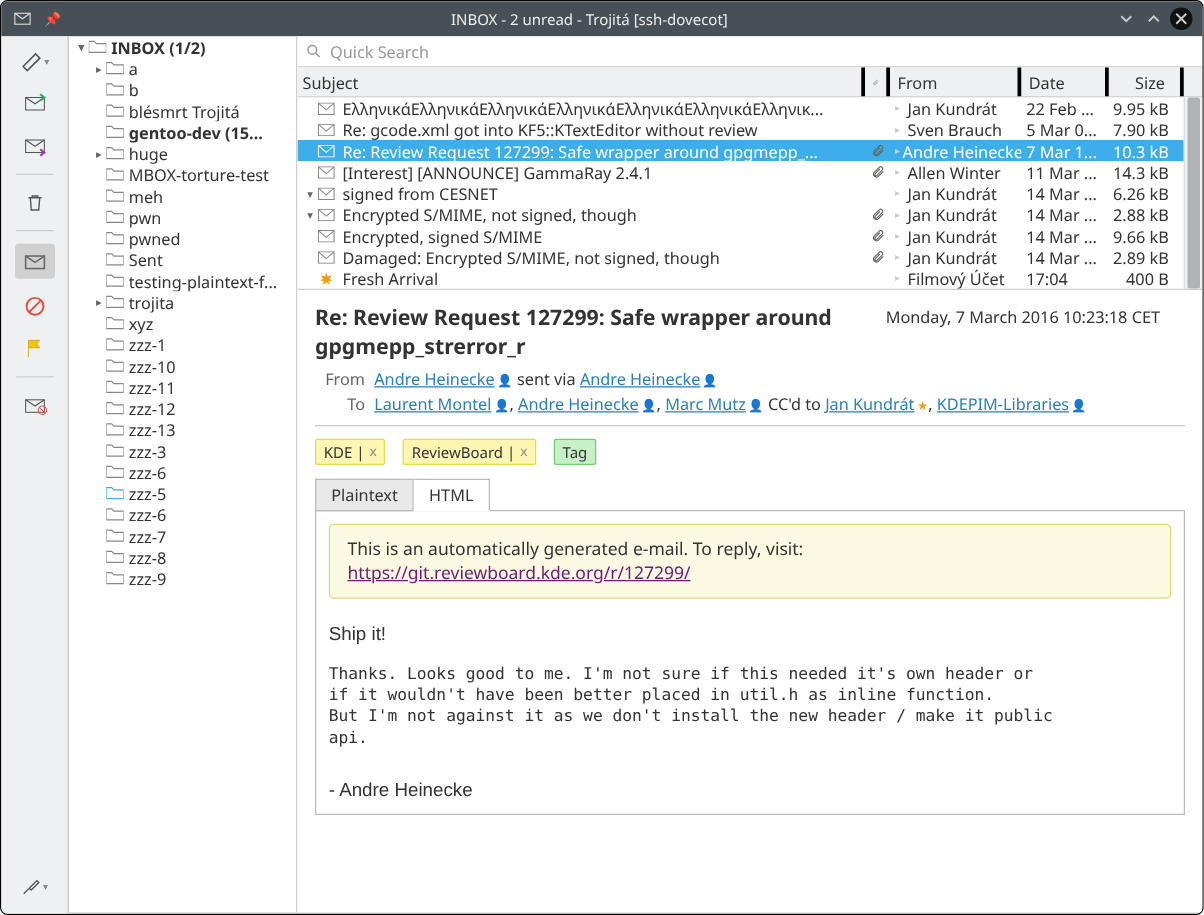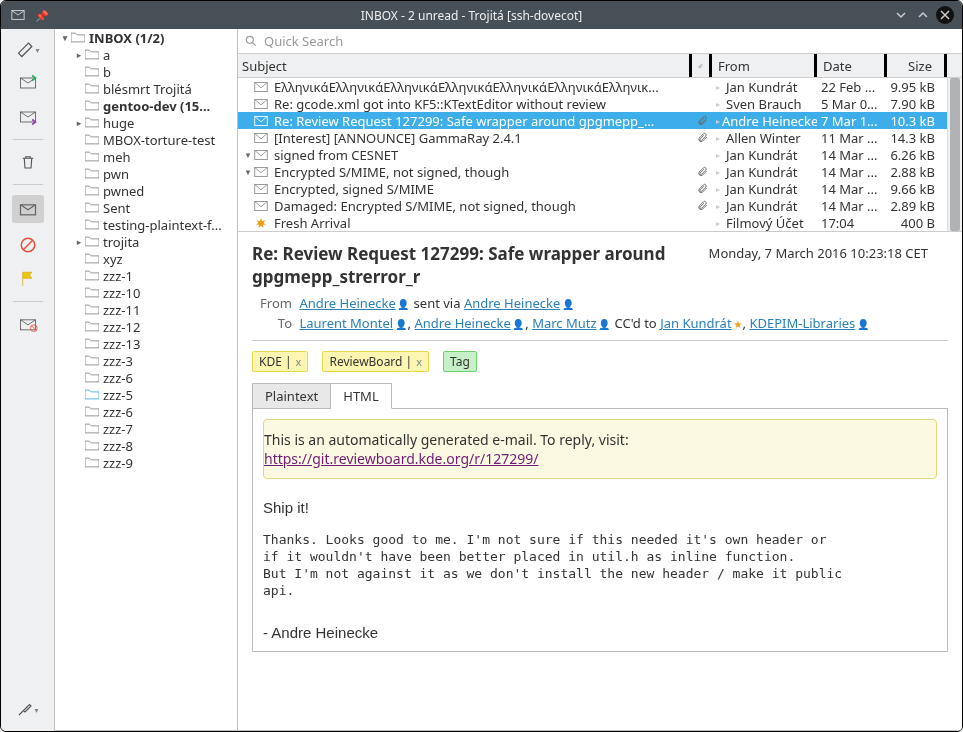--- a/index.html
+++ b/index.html
@@ -80,21 +80,21 @@
 .tag-yellow { background: #fdf6b2; border: 1px solid #e8d84a; }
 .tag-green { background: #c8f0c8; border: 1px solid #6fcf6f; }
 .tag-x { cursor: pointer; font-size: 11px; color: #888; }
 
 .tabs { display: flex; margin-top: 10px; }
 .tab { border: 1px solid #bbb; padding: 3px 12px; font-size: 13px; cursor: pointer; background: #e8e8e8; position: relative; top: 1px; }
 .tab.active { background: #fff; border-bottom-color: #fff; }
 .tab + .tab { border-left: none; }
 .tab-body { border: 1px solid #bbb; padding: 10px; background: #fff; }
 
-.autogen-box { background: #fcf9e2; border: 1px solid #e0d87a; border-radius: 4px; padding: 10px 0; font-size: 14px; margin-bottom: 20px; }
+.autogen-box { background: #fcf9e2; border: 1px solid #e0d87a; border-radius: 4px; padding: 10px 14px; font-size: 14px; margin-bottom: 20px; }
 .autogen-box a { color: #701a75; text-decoration: underline; }
 
 .body-text { font-family: monospace; font-size: 13px; white-space: pre-wrap; line-height: 1.3; }
 .body-ship { font-size: 15px; font-family: sans-serif; margin-bottom: 16px; }
 .body-sig { font-size: 15px; font-family: sans-serif; margin-top: 24px; }
 
 a { cursor: pointer; }
 </style>
 </head>
 <body>

